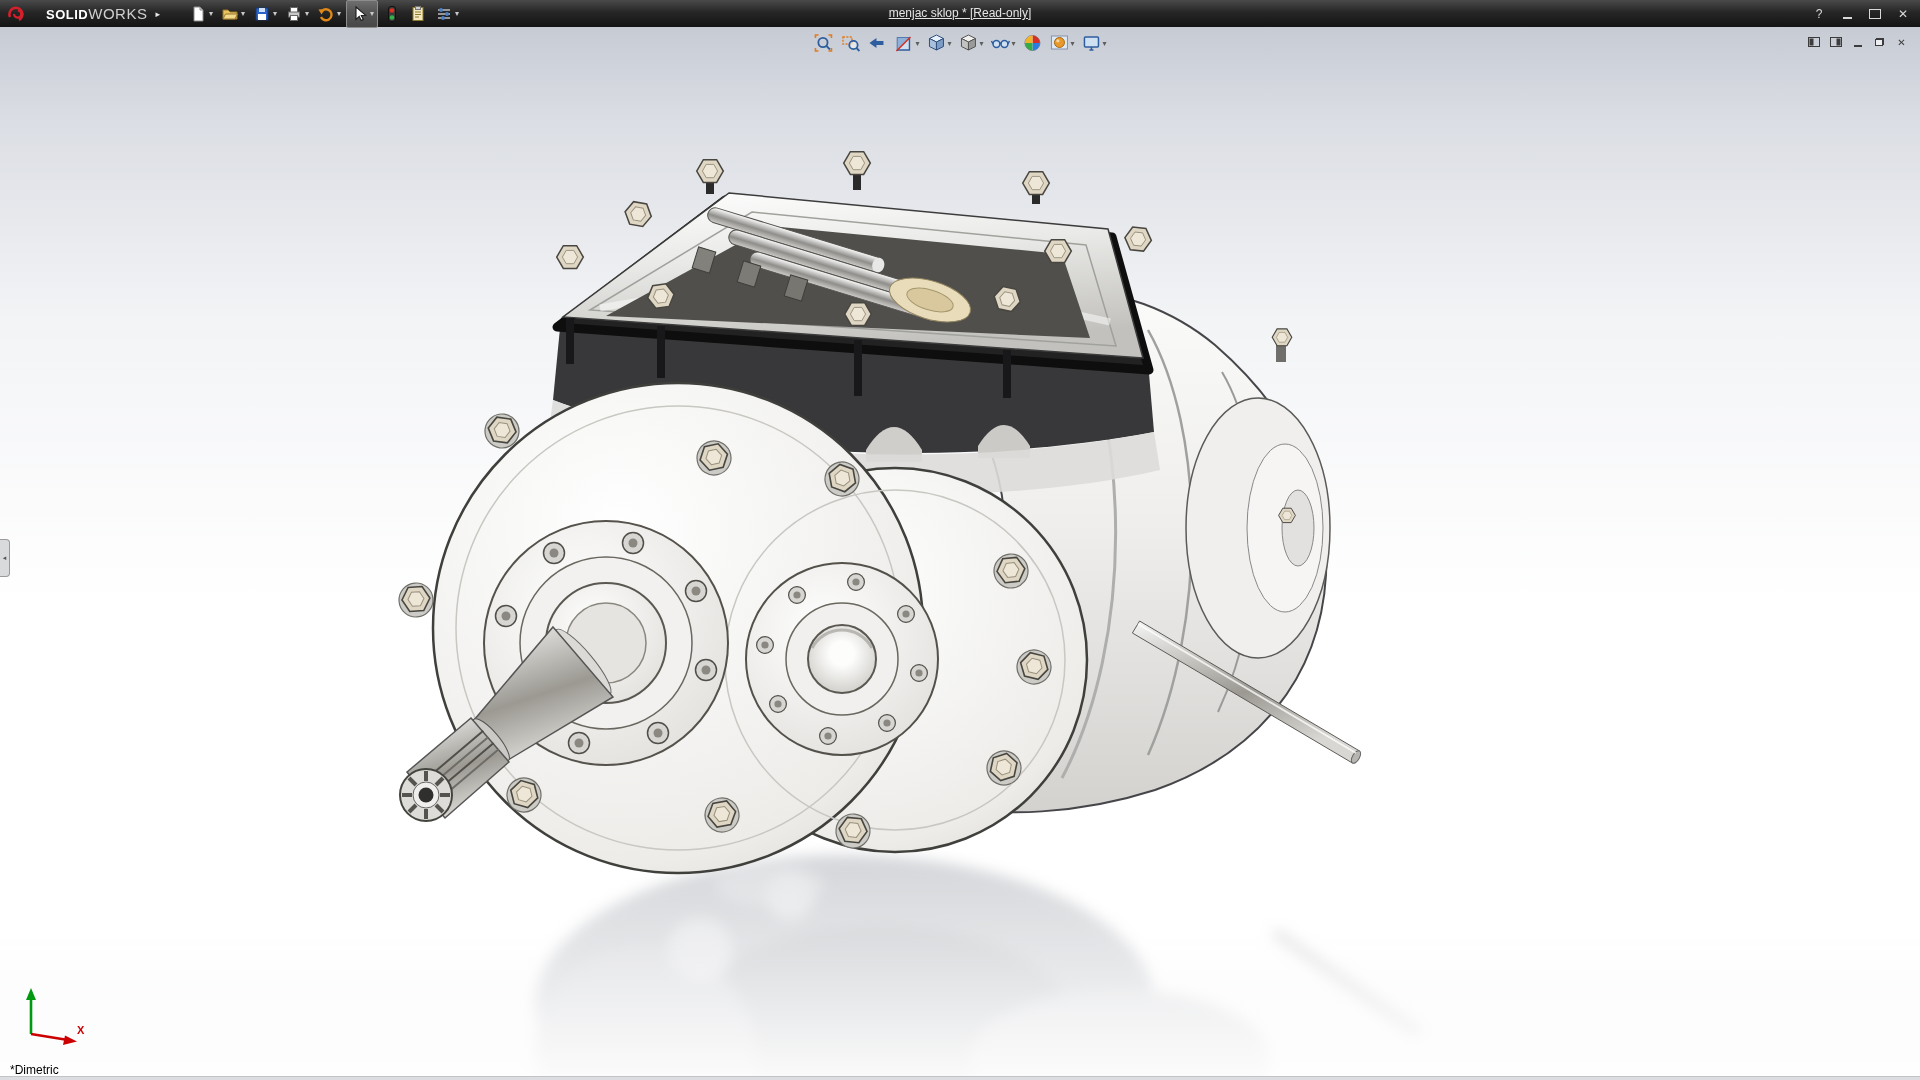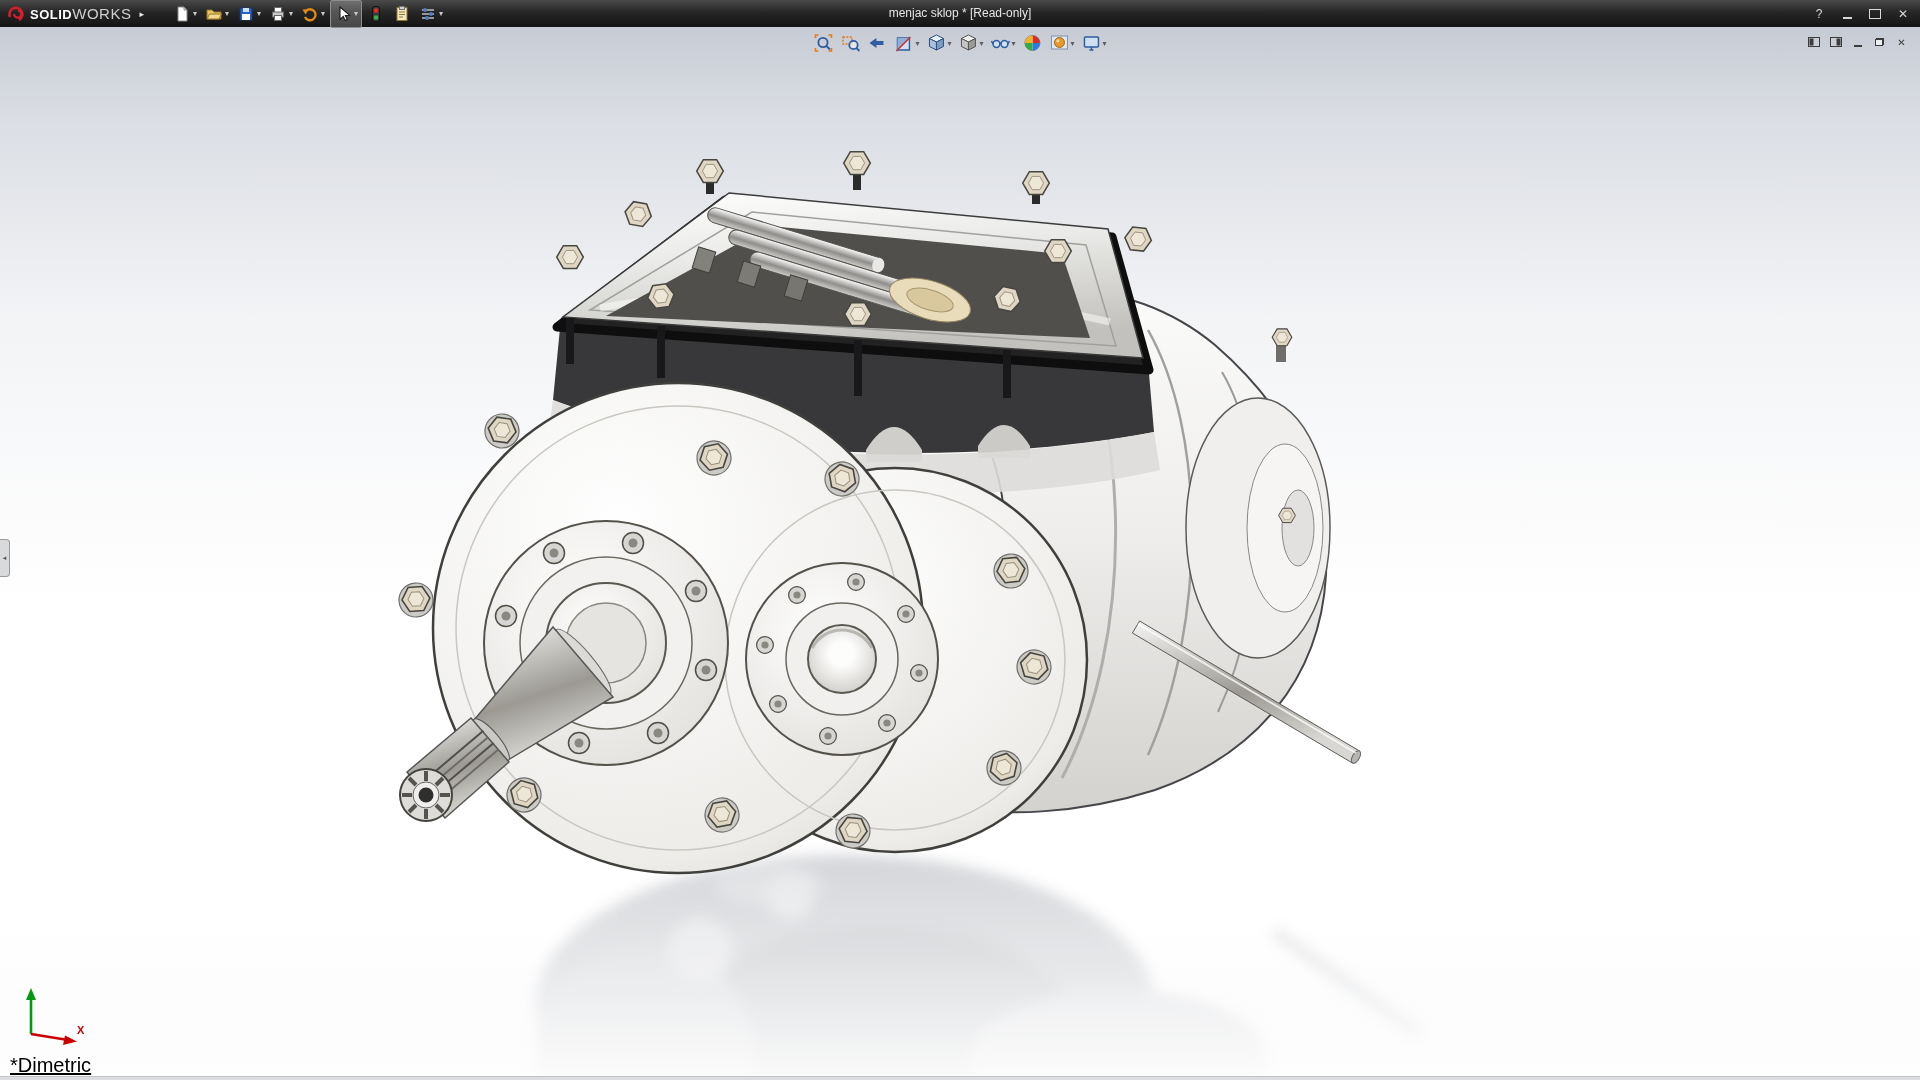--- a/index.html
+++ b/index.html
@@ -4,29 +4,29 @@
 <style>
   html,body{margin:0;padding:0;width:1920px;height:1080px;overflow:hidden;
     font-family:"Liberation Sans","DejaVu Sans",sans-serif;background:#fff;}
   .app{position:relative;width:1920px;height:1080px;}
 
   
   .titlebar{position:absolute;top:0;left:0;width:100%;height:27px;
     background:linear-gradient(180deg,#4a4a4a 0%,#262626 45%,#141414 100%);
     display:flex;align-items:center;z-index:50;}
   .brand{display:flex;align-items:center;gap:4px;padding:0 8px 0 6px;height:100%;}
-  .brand .b1{color:#fff;font-weight:bold;font-size:13px;letter-spacing:.5px;}
+  .brand .b1{color:#fff;font-weight:bold;font-size:13px;letter-spacing:.5px;margin-left:16px;}
   .brand .b2{color:#cfcfcf;font-weight:normal;font-size:15px;letter-spacing:.5px;}
   .flyout{color:#e8e8e8;font-size:9px;margin-left:4px;cursor:default;}
   .qat{display:flex;align-items:center;gap:2px;margin-left:18px;height:100%;}
   .qbtn{display:flex;align-items:center;padding:2px 3px;border-radius:2px;height:22px;}
   .qbtn.active{background:rgba(255,255,255,.22);border:1px solid #8d8d8d;}
   .qbtn .dd{font-size:8px;color:#c9c9c9;margin-left:2px;}
   .doc-title{position:absolute;left:50%;top:0;transform:translateX(-50%);
-    line-height:27px;color:#e4e4e4;font-size:12px;white-space:nowrap;}
+    line-height:27px;color:#e4e4e4;font-size:12px;white-space:nowrap;text-decoration:underline;}
   .win-controls{position:absolute;right:4px;top:0;height:27px;display:flex;align-items:center;gap:2px;}
   .wbtn{width:26px;height:20px;display:flex;align-items:center;justify-content:center;
     color:#d8d8d8;font-size:12px;}
   .minbar{display:inline-block;width:9px;height:2px;background:#d8d8d8;margin-top:8px;}
   .maxbox{display:inline-block;width:10px;height:8px;border:1.5px solid #d8d8d8;}
 
   
   .viewport{position:absolute;top:27px;left:0;width:1920px;height:1053px;
     background:linear-gradient(180deg,#c7cbd4 0%,#dbdee4 9%,#f3f4f6 28%,#ffffff 55%,#ffffff 86%,#f0f1f4 100%);}
   .scene{position:absolute;top:0;left:0;width:1920px;height:1053px;display:block;}
@@ -44,22 +44,22 @@
   .dc-min{width:8px;height:2px;background:#3c3c3c;margin-top:7px;}
   .dc-restore{position:relative;width:9px;height:8px;}
   .dc-restore .r1{position:absolute;top:0;right:0;width:6px;height:5px;border:1px solid #3c3c3c;}
   .dc-restore .r2{position:absolute;bottom:0;left:0;width:6px;height:5px;border:1px solid #3c3c3c;background:#eceef1;}
 
   .left-tab{position:absolute;left:0;top:512px;width:9px;height:36px;background:#d9dadc;
     border:1px solid #9a9a9c;border-left:none;border-radius:0 4px 4px 0;
     display:flex;align-items:center;justify-content:center;font-size:7px;color:#555;z-index:15;}
 
   .triad{position:absolute;left:16px;bottom:28px;z-index:15;}
-  .view-label{position:absolute;left:10px;bottom:3px;font-size:20px;color:#000;
-    text-decoration:underline;z-index:16;}
+  .view-label{position:absolute;left:10px;bottom:3px;font-size:12px;color:#000;
+    z-index:16;}
   .status-strip{position:absolute;bottom:0;left:0;width:100%;height:3px;
     background:#dcdde1;border-top:1px solid #c2c3c9;z-index:14;}
 </style>
 </head>
 <body>
 
 <div class="app">
 
   <header class="titlebar">
     <div class="brand">

